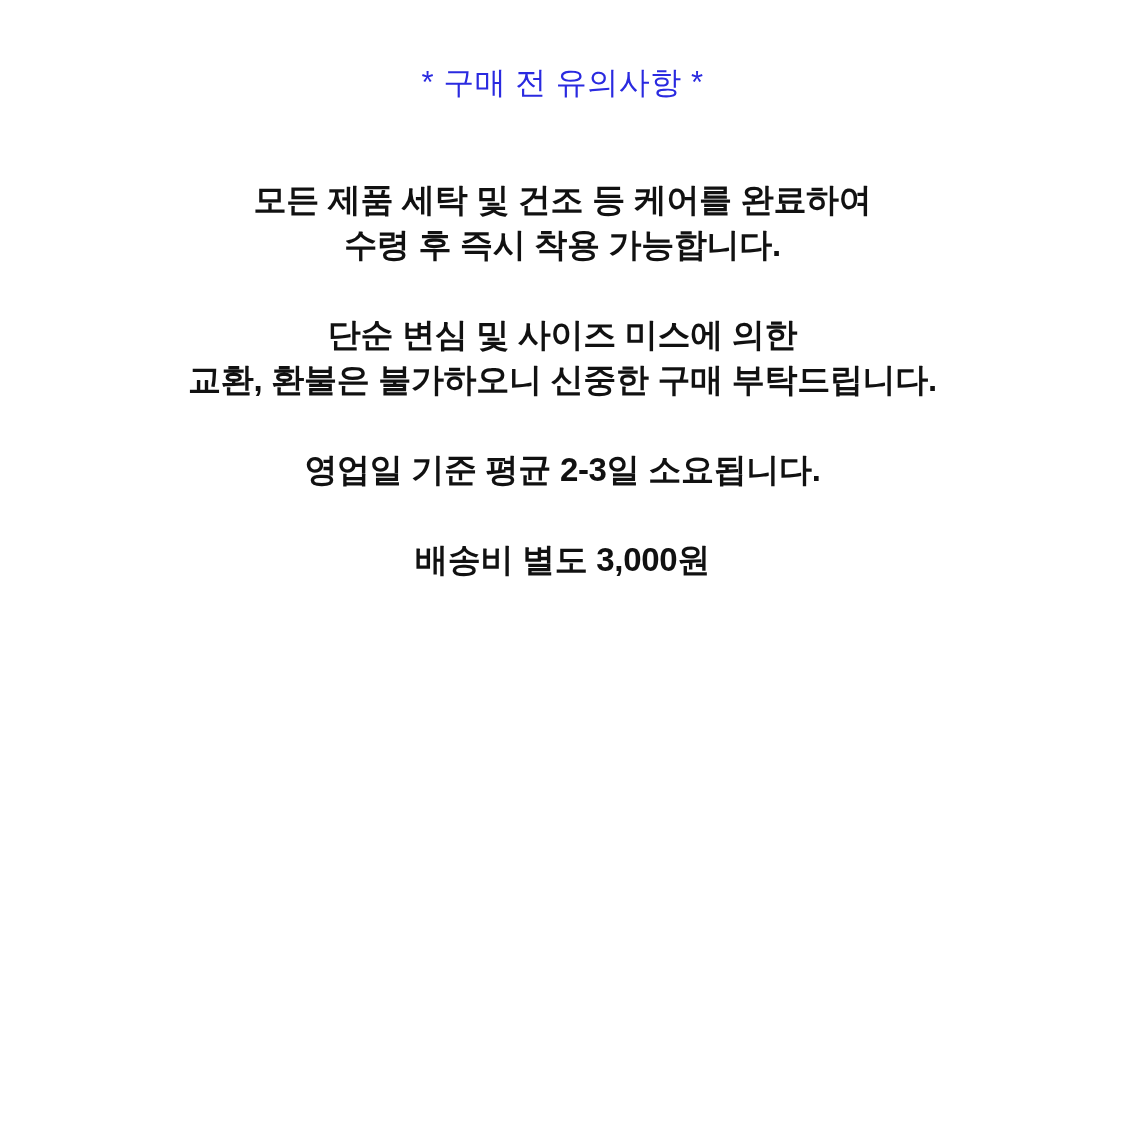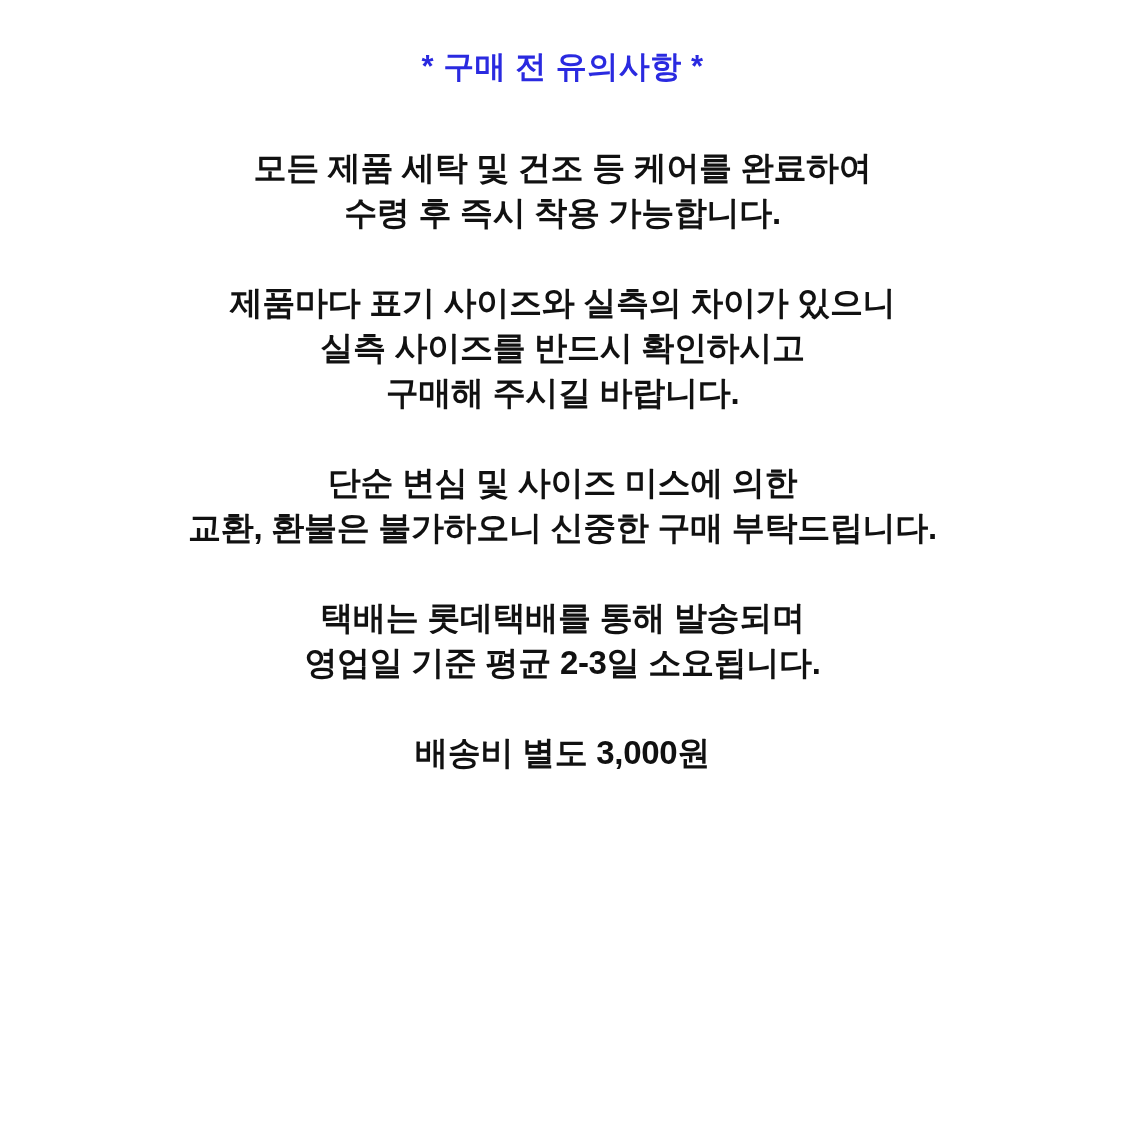--- a/index.html
+++ b/index.html
@@ -17,25 +17,25 @@
     width: 1125px;
     height: 1125px;
     margin: 0 auto;
     background: var(--bg);
     font-family: "Liberation Sans", "DejaVu Sans", sans-serif;
     color: var(--text);
     text-align: center;
     overflow: hidden;
   }
   .title {
-    margin: 0;
+    margin: 16px;
     padding-top: 47px;
     font-size: 31px;
     line-height: 40px;
-    font-weight: 700;
+    font-weight: 400;
     letter-spacing: 0.5px;
     color: var(--accent);
   }
   .notice-body {
     padding-top: 58px;
   }
   .para {
     margin: 0 0 45px 0;
     font-size: 33px;
     font-weight: 700;
@@ -55,33 +55,27 @@
 
     <p class="para">
       <span class="line">모든 제품 세탁 및 건조 등 케어를 완료하여</span>
       <span class="line">수령 후 즉시 착용 가능합니다.</span>
     </p>
 
     <p class="para">
     </p>
 
 
-    <p class="para">
-      <span class="line">제품마다 표기 사이즈와 실측의 차이가 있으니</span>
-      <span class="line">실측 사이즈를 반드시 확인하시고</span>
-      <span class="line">구매해 주시길 바랍니다.</span>
-    </p>
 
     <p class="para">
       <span class="line">단순 변심 및 사이즈 미스에 의한</span>
       <span class="line">교환, 환불은 불가하오니 신중한 구매 부탁드립니다.</span>
     </p>
 
     <p class="para">
-      <span class="line">택배는 롯데택배를 통해 발송되며</span>
       <span class="line">영업일 기준 평균 2-3일 소요됩니다.</span>
     </p>
 
     <p class="para">
       <span class="line">배송비 별도 3,000원</span>
     </p>
 
   </div>
 </div>
 

